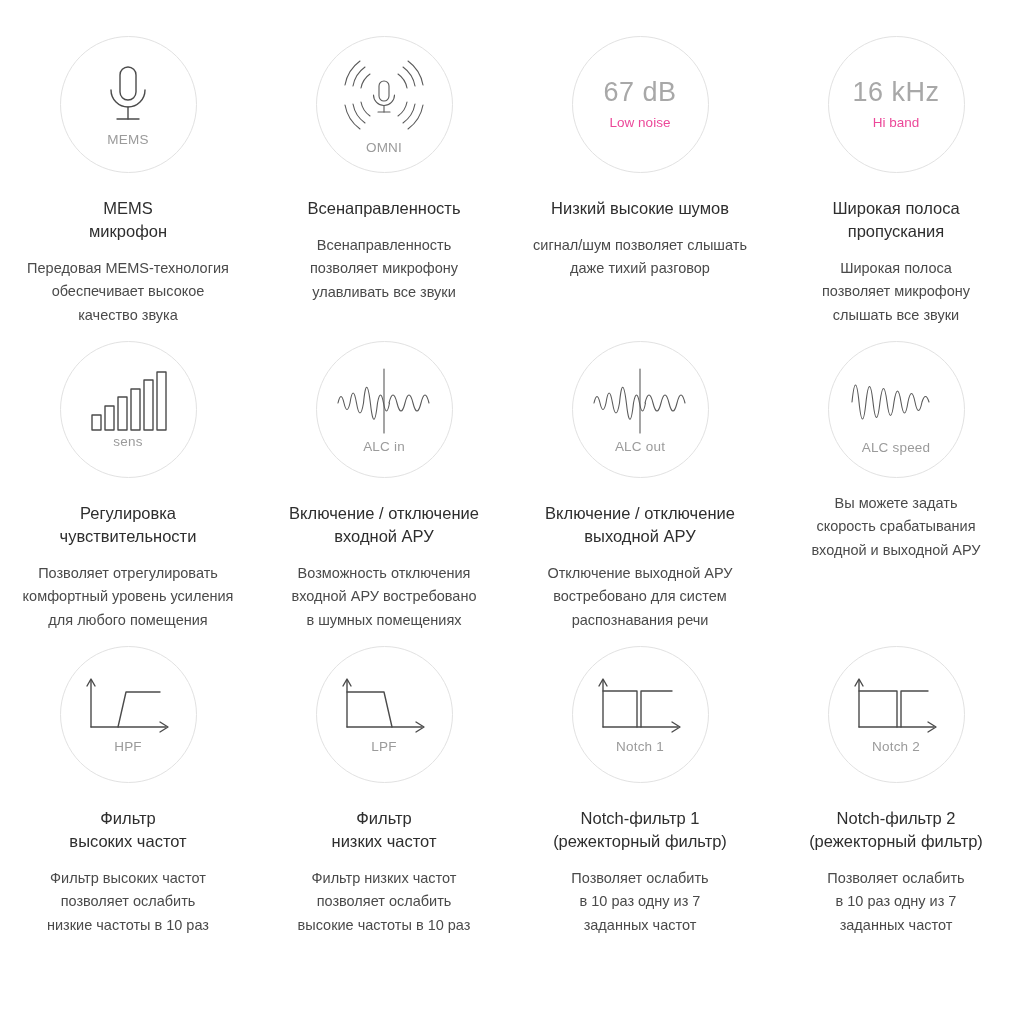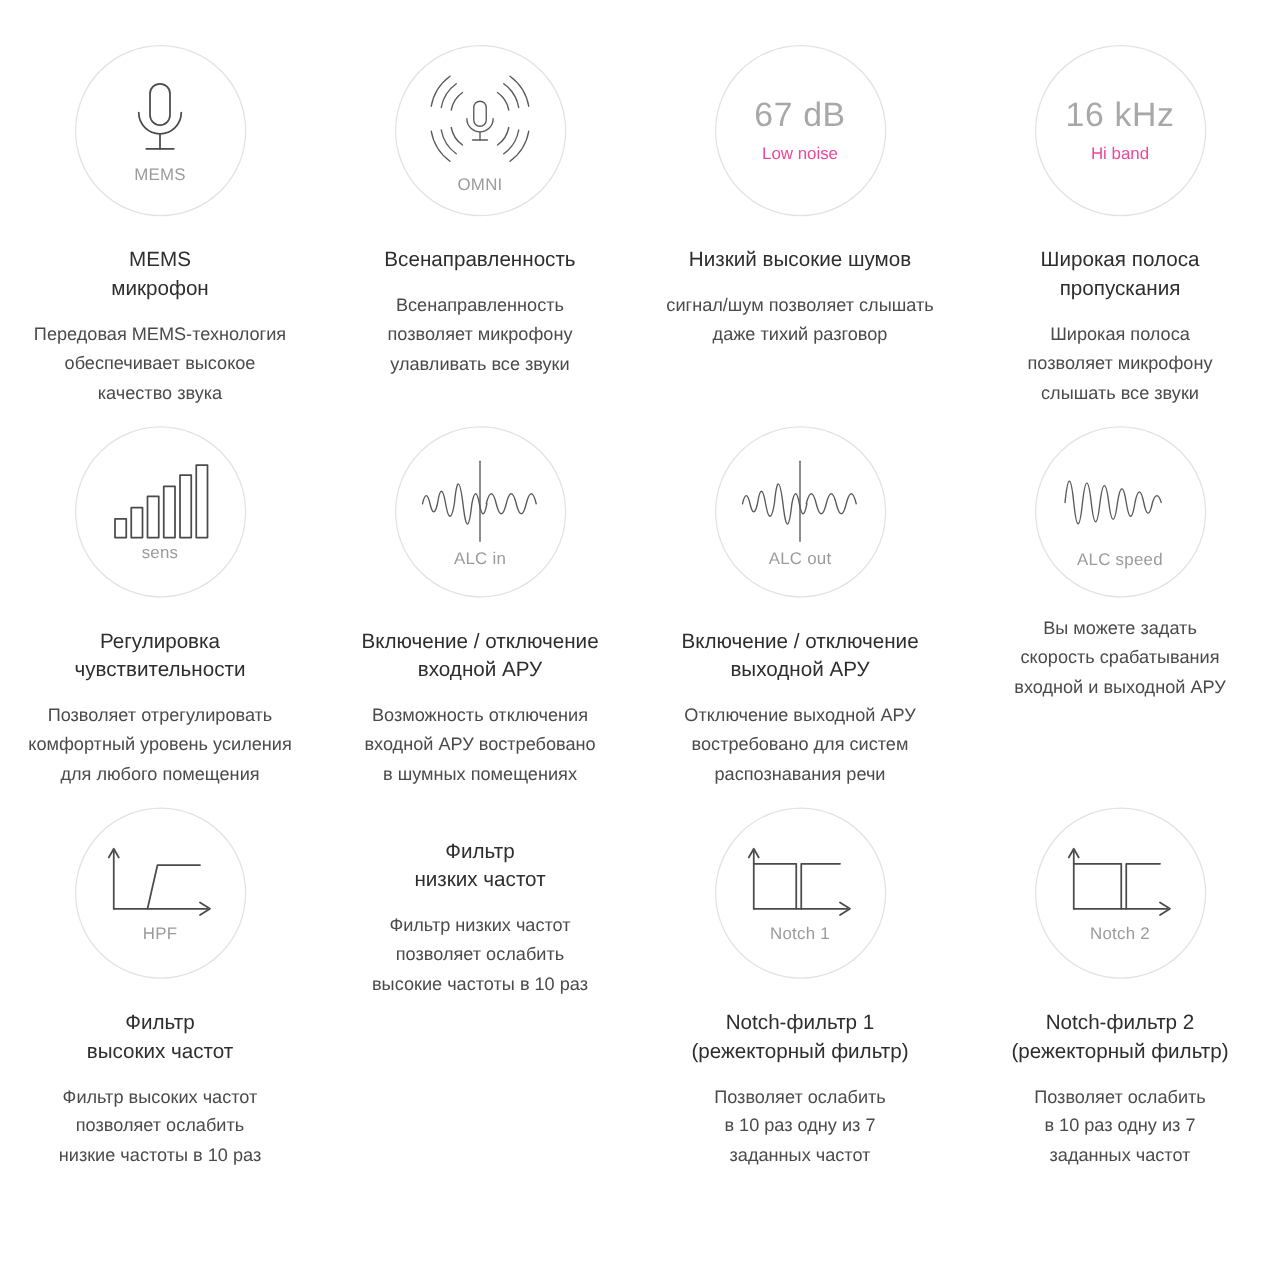--- a/index.html
+++ b/index.html
@@ -311,20 +311,34 @@
         <div>Фильтр</div>
         <div>высоких частот</div>
       </div>
       <div class="card-desc">
         <div>Фильтр высоких частот</div>
         <div>позволяет ослабить</div>
         <div>низкие частоты в 10 раз</div>
       </div>
     </div>
     <div class="feature-card">
+      <div class="icon-circle">
+        <span>
+    <svg class="icon-art" width="92" height="62" viewBox="0 0 92 62">
+      <g class="stroke">
+        <line x1="9" y1="52" x2="9" y2="6"></line>
+        <path d="M5 11 L9 4 L13 11"></path>
+        <line x1="9" y1="52" x2="84" y2="52"></line>
+        <path d="M78 47 L86 52 L78 57"></path>
+        <path d="M9 17 L46 17 L54 52"></path>
+      </g>
+    </svg>
+        </span>
+        <div class="icon-caption">LPF</div>
+      </div>
       <div class="card-title">
         <div>Фильтр</div>
         <div>низких частот</div>
       </div>
       <div class="card-desc">
         <div>Фильтр низких частот</div>
         <div>позволяет ослабить</div>
         <div>высокие частоты в 10 раз</div>
       </div>
     </div>

